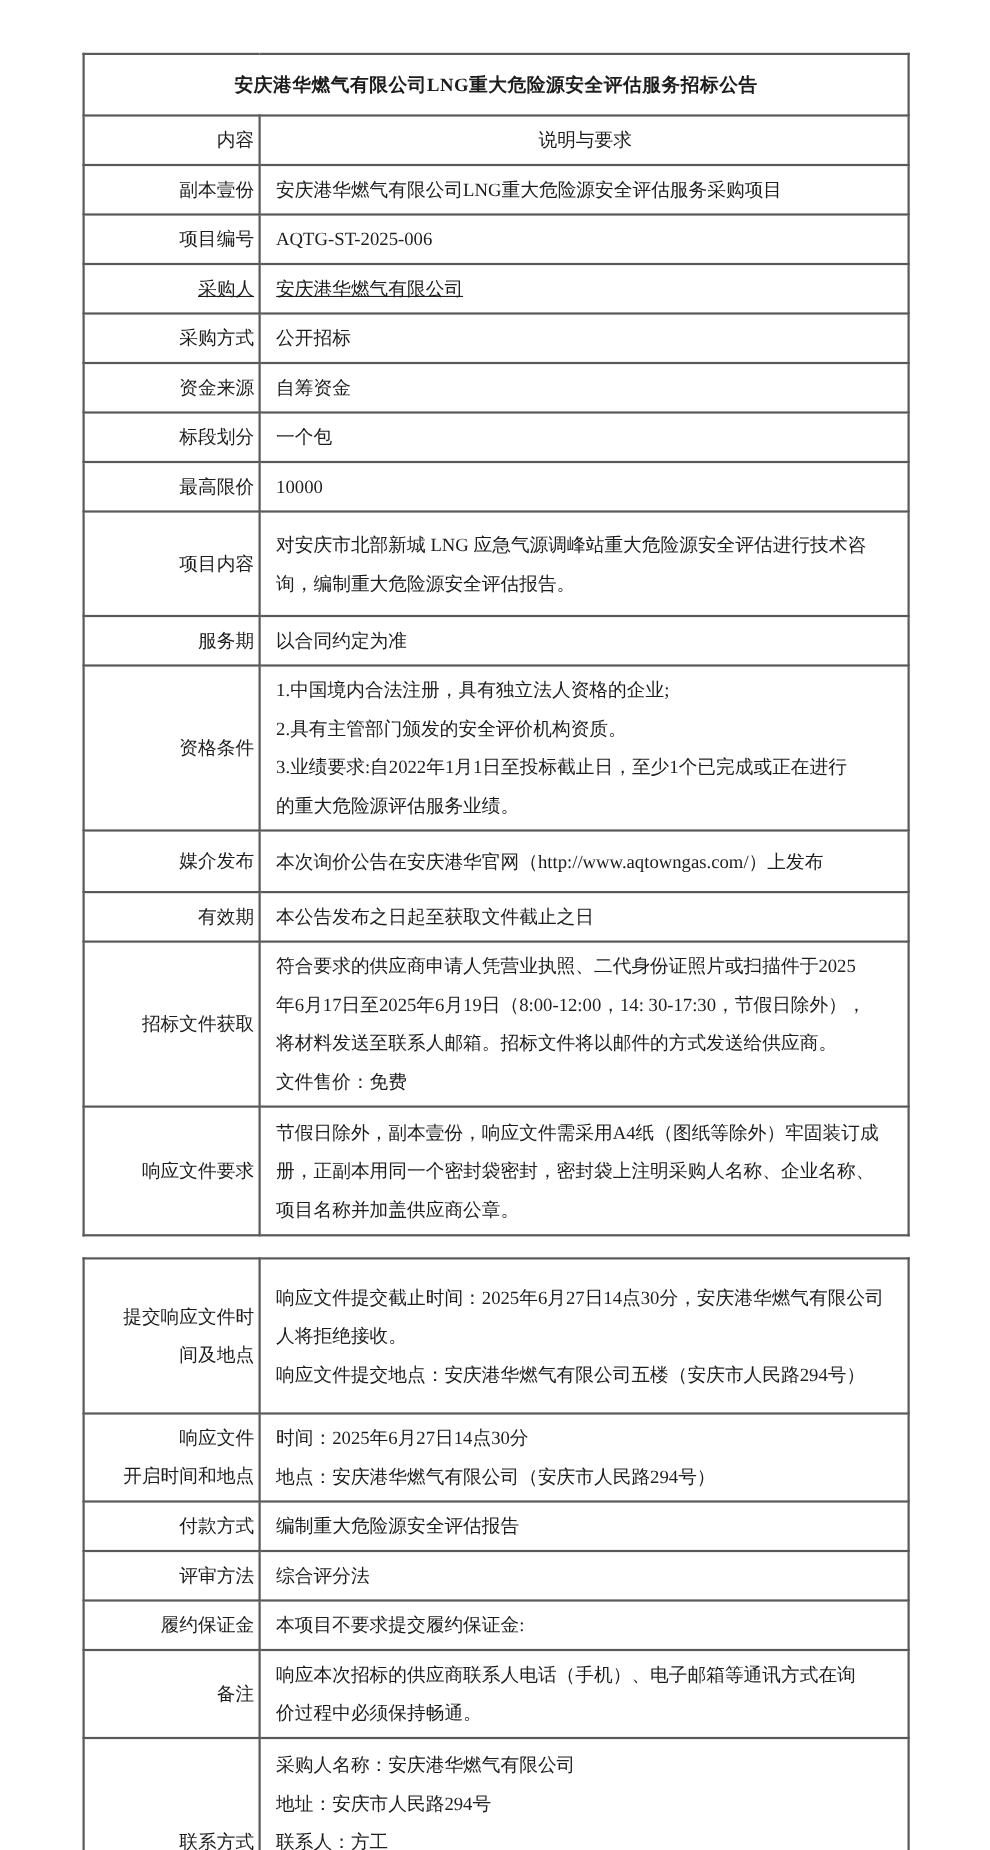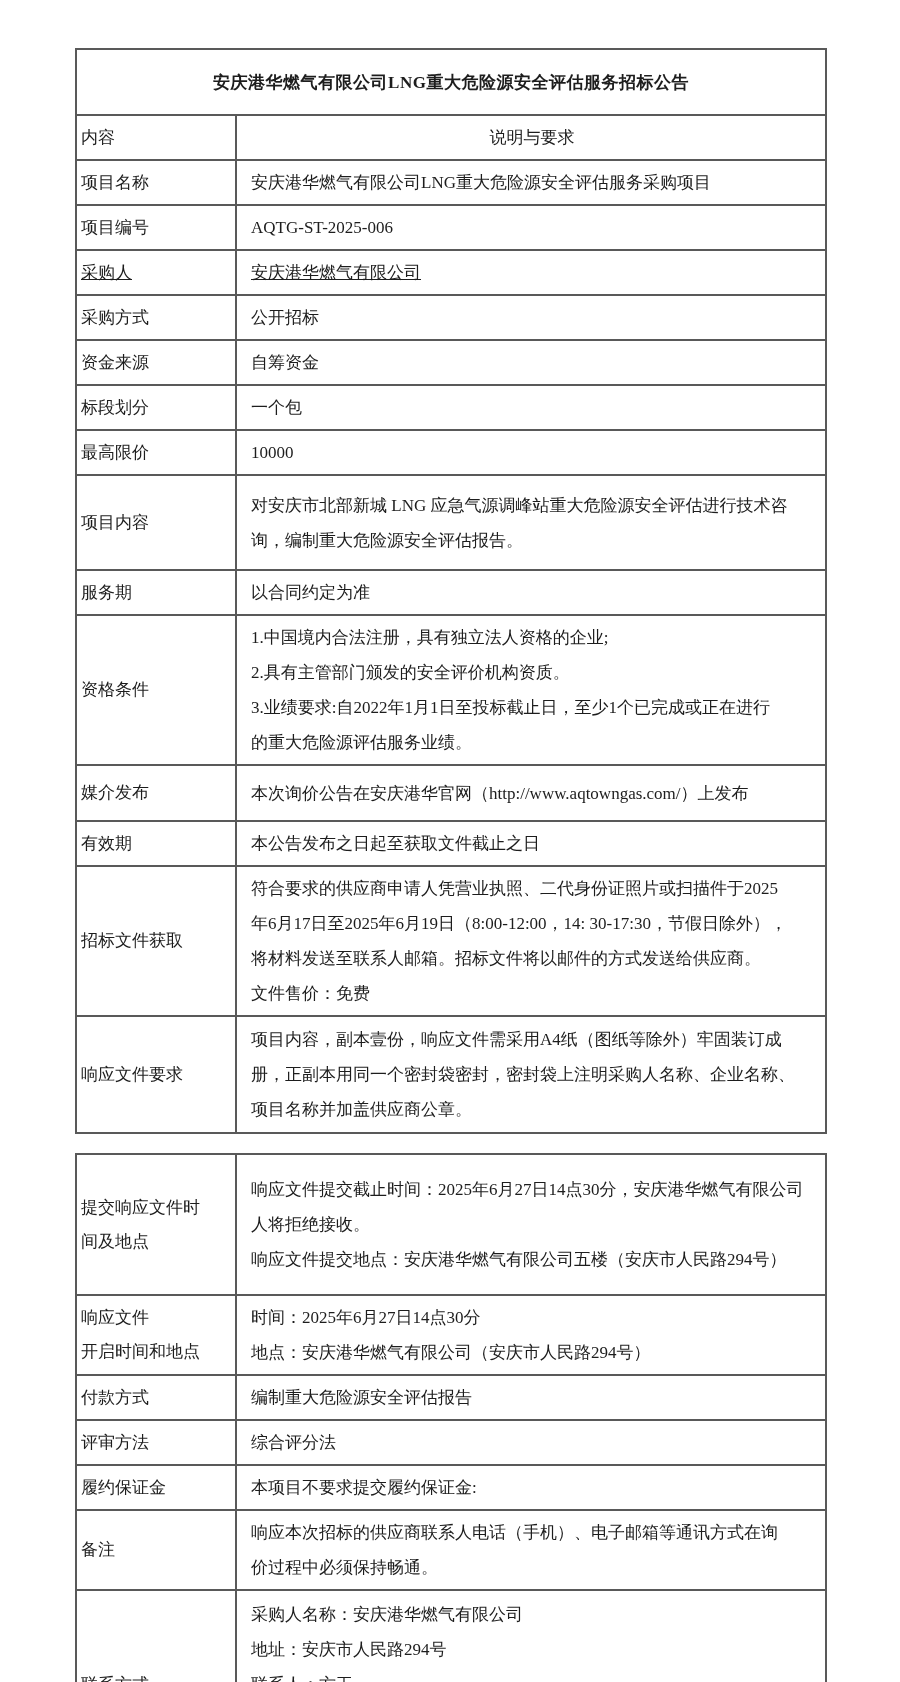--- a/index.html
+++ b/index.html
@@ -33,21 +33,21 @@
     font-size: 17px;
     overflow: hidden;
   }
   .title-cell {
     text-align: center;
     font-weight: bold;
     font-size: 22px;
     letter-spacing: 0.5px;
   }
   .label {
-    text-align: left;
+    text-align: right;
     white-space: pre-line;
     line-height: 34px;
     padding: 0 4px;
   }
   .value {
     text-align: left;
     white-space: pre-line;
     line-height: 35px;
     padding: 4px 12px 4px 14px;
     border-radius: 18px;
@@ -58,31 +58,31 @@
 <body>
 
 <div>
 
   <table class="tbl tbl-main">
     <colgroup>
         <col style="width:160px">
         <col style="width:590px">
       </colgroup>
     <tbody>
-      <tr style="height:66px">
+      <tr style="height:56px">
         <td colspan="2" class="title-cell">安庆港华燃气有限公司LNG重大危险源安全评估服务招标公告</td>
       </tr>
       <tr style="height:36px">
         <td class="label">内容</td>
         <td class="value value-center">说明与要求</td>
       </tr>
     </tbody>
     <tbody id="tbody-main">
         <tr style="height: 36px;">
-          <td class="label">项目名称</td>
+          <td class="label">副本壹份</td>
           <td class="value">安庆港华燃气有限公司LNG重大危险源安全评估服务采购项目</td>
         </tr>
         <tr style="height: 36px;">
           <td class="label">项目编号</td>
           <td class="value">AQTG-ST-2025-006</td>
         </tr>
         <tr style="height: 36px; text-decoration: underline;">
           <td class="label">采购人</td>
           <td class="value">安庆港华燃气有限公司</td>
         </tr>
@@ -128,21 +128,21 @@
         </tr>
         <tr style="height: 142px;">
           <td class="label">招标文件获取</td>
           <td class="value">符合要求的供应商申请人凭营业执照、二代身份证照片或扫描件于2025
 年6月17日至2025年6月19日（8:00-12:00，14: 30-17:30，节假日除外），
 将材料发送至联系人邮箱。招标文件将以邮件的方式发送给供应商。
 文件售价：免费</td>
         </tr>
         <tr style="height: 117px;">
           <td class="label">响应文件要求</td>
-          <td class="value">项目内容，副本壹份，响应文件需采用A4纸（图纸等除外）牢固装订成
+          <td class="value">节假日除外，副本壹份，响应文件需采用A4纸（图纸等除外）牢固装订成
 册，正副本用同一个密封袋密封，密封袋上注明采购人名称、企业名称、
 项目名称并加盖供应商公章。</td>
         </tr>
       </tbody>
   </table>
 
   <table class="tbl tbl-sub">
     <colgroup>
         <col style="width:160px">
         <col style="width:590px">

